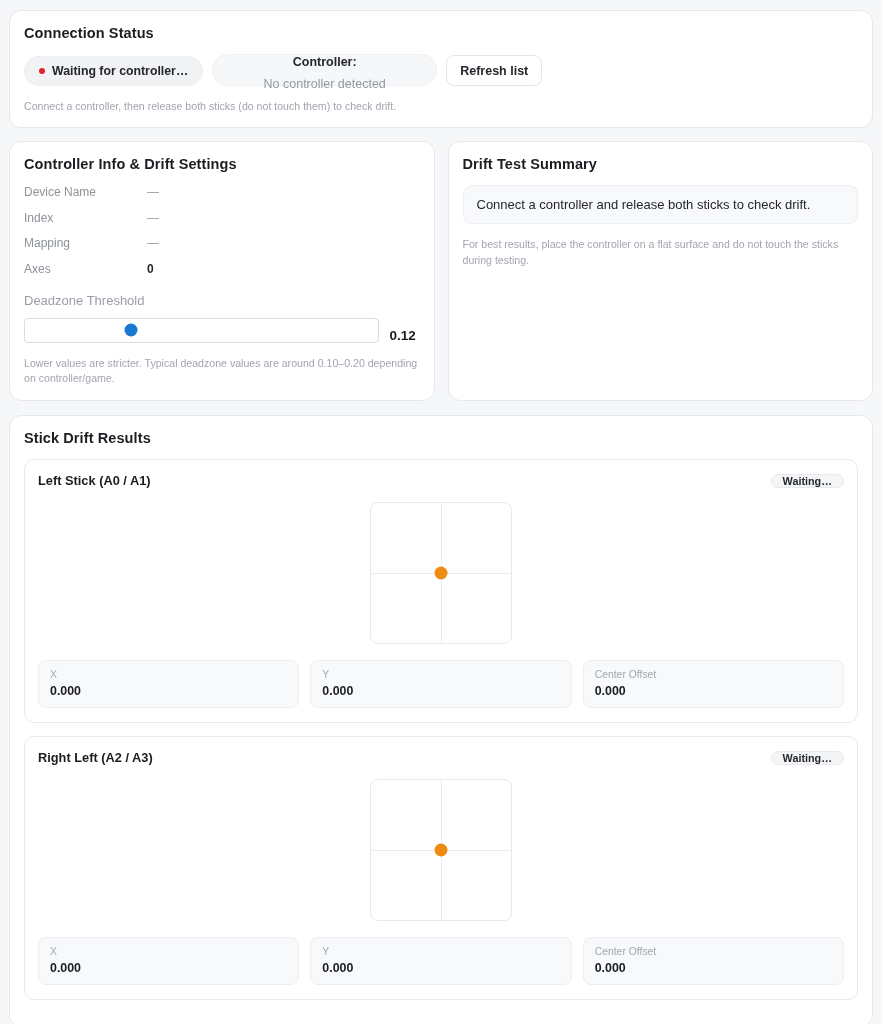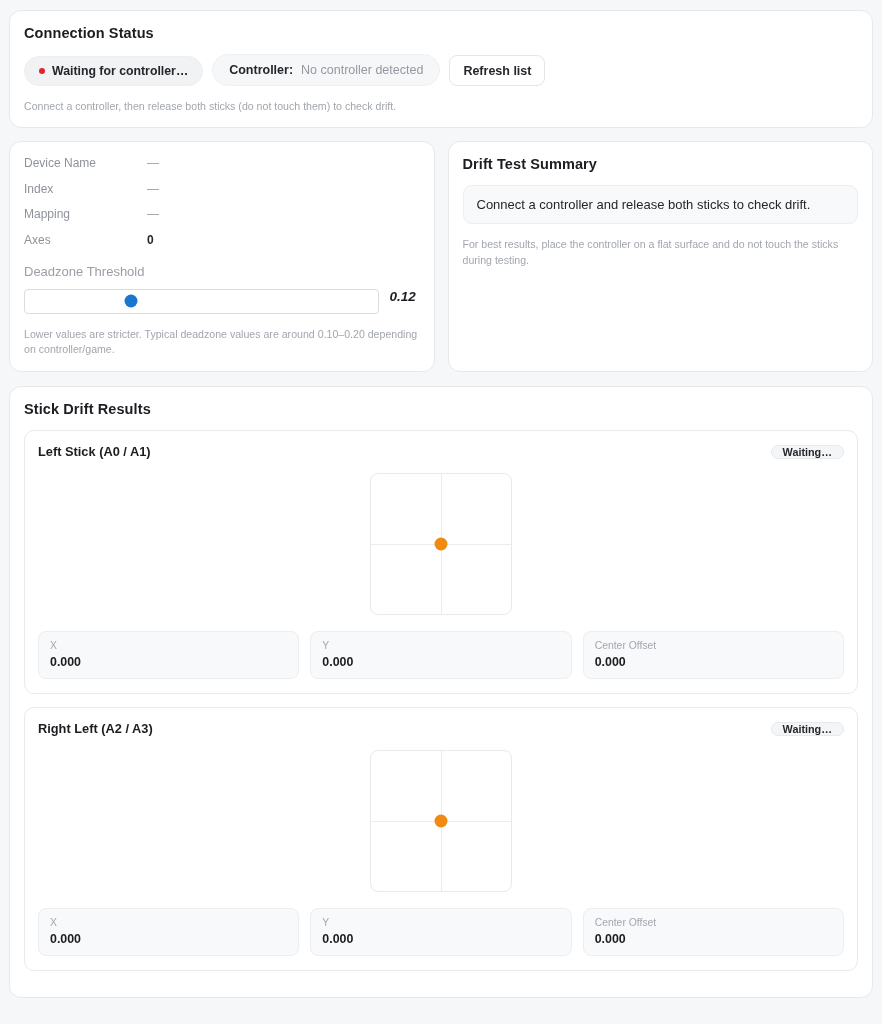--- a/index.html
+++ b/index.html
@@ -46,20 +46,21 @@
     background: #e0232e; margin-right: 7px; flex: none;
   }
   .field-pill {
     background: #f6f7f9;
     border: 1px solid #eef0f2;
     border-radius: 999px;
     height: 32px; min-width: 225px;
     display: flex; align-items: center; gap: 8px;
     padding: 0 16px;
     font-size: 12.5px;
+    flex-direction: column;
   }
   .field-pill .k { color: #24262b; font-weight: bold; }
   .field-pill .v { color: #9498a1; }
   .btn {
     background: #ffffff;
     border: 1px solid #e3e5ea;
     border-radius: 8px;
     height: 31px;
     padding: 0 13px;
     font-size: 12.5px;
@@ -87,21 +88,21 @@
   }
   .info-row .lbl { width: 123px; color: #8e9299; flex: none; }
   .info-row .val { color: #9a9ea6; }
   .info-row .val.strong { color: #24262b; font-weight: bold; }
 
   .dz-label {
     font-size: 13px;
     color: #9a9ea6;
     margin: 17px 0 10px 0;
   }
-  .slider-row { display: flex; align-items: flex-start; gap: 11px; font-style: italic; }
+  .slider-row { display: flex; align-items: flex-end; gap: 11px; }
   .slider-box {
     flex: 1 1 auto;
     height: 25px;
     background: #ffffff;
     border: 1px solid #d9dce1;
     border-radius: 4px;
     position: relative;
   }
   .slider-thumb {
     position: absolute;
@@ -189,20 +190,21 @@
       </div>
       <button class="btn">Refresh list</button>
     </div>
     <div class="hint">Connect a controller, then release both sticks (do not touch them) to check drift.</div>
   </div>
 
   <div class="mid-row">
 
     <div class="mid-col">
       <div class="card">
+        <div class="card-title">Controller Info &amp; Drift Settings</div>
 
         <div class="info-row">
           <span class="lbl">Device Name</span>
           <span class="val">—</span>
         </div>
         <div class="info-row">
           <span class="lbl">Index</span>
           <span class="val">—</span>
         </div>
         <div class="info-row">

